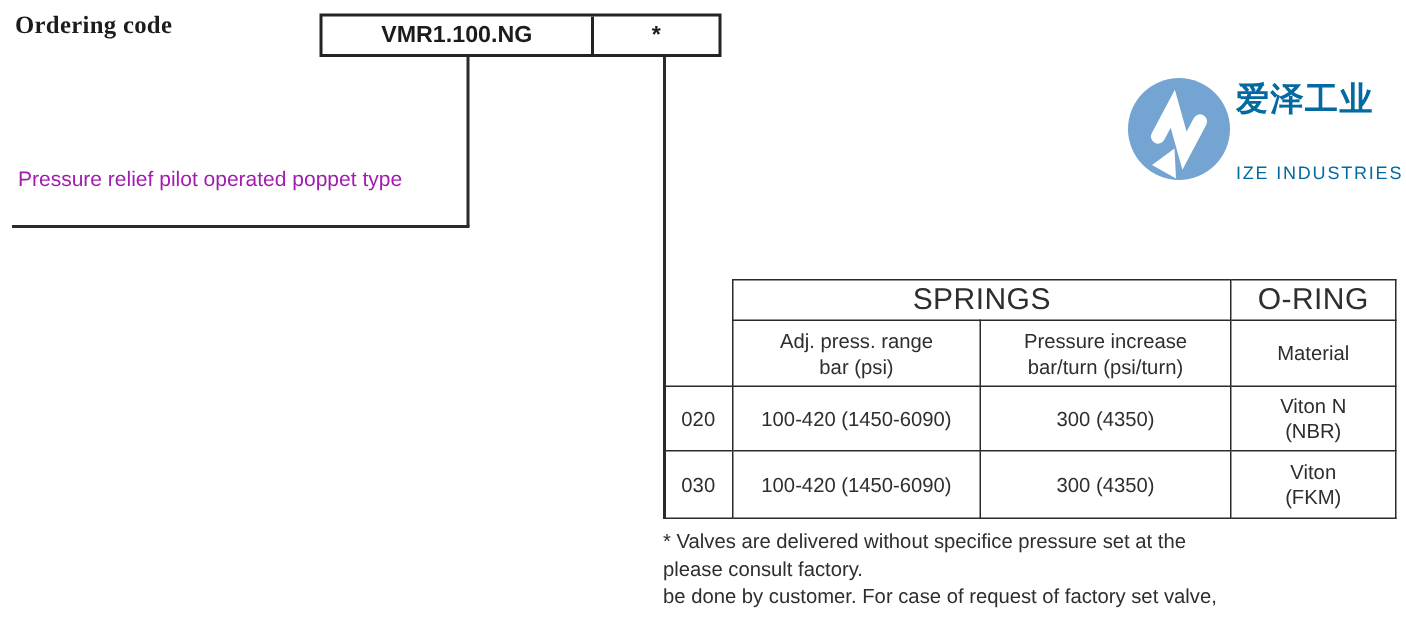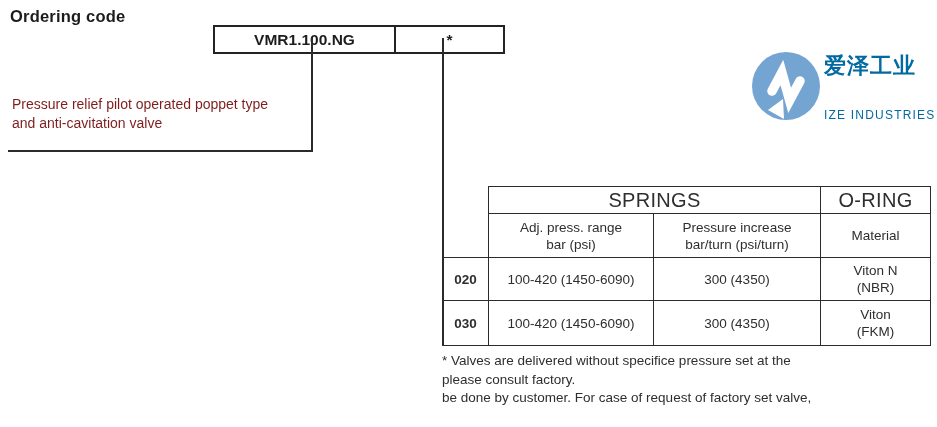--- a/index.html
+++ b/index.html
@@ -11,41 +11,42 @@
     color:#2e2e2e;
     overflow:hidden;
   }
   .abs{position:absolute;}
 
   
   .title{
     left:10px;top:7px;
     font-size:16.5px;font-weight:bold;color:#1c1c1c;
     letter-spacing:.2px;
+    font-family:Liberation Serif, serif;
   }
 
   
   .code-boxes{
-    left:213px;top:25px;width:292px;height:29px;
+    left:213px;top:9px;width:268px;height:29px;
     display:flex;border:2px solid #232323;box-sizing:border-box;
   }
   .code-cell{
     display:flex;align-items:center;justify-content:center;
     font-weight:bold;font-size:15.5px;color:#1c1c1c;height:100%;
   }
   .code-cell.main{width:179px;}
   .code-cell.star{flex:1;border-left:2px solid #232323;}
 
   
   .line{background:#2b2b2b;}
 
   
   .desc{
-    left:12px;top:95px;
-    font-size:14px;line-height:19px;color:#7f1d1d;
+    left:12px;top:110px;
+    font-size:14px;line-height:19px;color:#a21caf;
   }
 
   
   .logo-mark{left:752px;top:52px;width:68px;height:68px;}
   .logo-cn{
     left:824px;top:53px;
     font-size:22px;font-weight:bold;color:#0369a1;letter-spacing:1px;
     line-height:26px;
   }
   .logo-en{
@@ -63,21 +64,21 @@
     text-align:center;vertical-align:middle;
     font-size:13.5px;color:#2e2e2e;
     padding:0;line-height:17px;
   }
   .spec-table td.empty{border:none;}
   .spec-table tr.h1{height:27px;}
   .spec-table tr.h2{height:44px;}
   .spec-table tr.r1{height:43px;}
   .spec-table tr.r2{height:45px;}
   .spec-table td.group{font-size:20px;letter-spacing:.3px;}
-  .spec-table td.code{font-weight:bold;}
+  .spec-table td.code{font-weight:normal;}
 
   
   .footnote{
     left:442px;top:352px;width:495px;
     font-size:13.5px;line-height:18.5px;color:#2e2e2e;
   }
 </style>
 </head>
 <body>
 
@@ -89,21 +90,20 @@
     <div class="code-cell main">VMR1.100.NG</div>
     <div class="code-cell star">*</div>
   </div>
 
   <div class="abs line" style="left:311px;top:38px;width:2px;height:113px;"></div>
   <div class="abs line" style="left:8px;top:150px;width:305px;height:2px;"></div>
   <div class="abs line" style="left:442px;top:38px;width:2px;height:308px;"></div>
 
   <div class="abs desc">
     <div>Pressure relief pilot operated poppet type</div>
-    <div>and anti-cavitation valve</div>
   </div>
 
   <div class="abs logo-mark">
     <svg width="68" height="68" viewBox="0 0 68 68">
       <circle cx="34" cy="34" r="34" fill="#74a4d2"></circle>
       <g transform="rotate(28 34 34)" stroke="#ffffff" stroke-width="9.5" stroke-linecap="round" fill="none">
         <path d="M24 45 L24 24 L44 45 L44 23"></path>
       </g>
       <path d="M16 58 L32 67 L31 47 Z" fill="#ffffff"></path>
     </svg>

